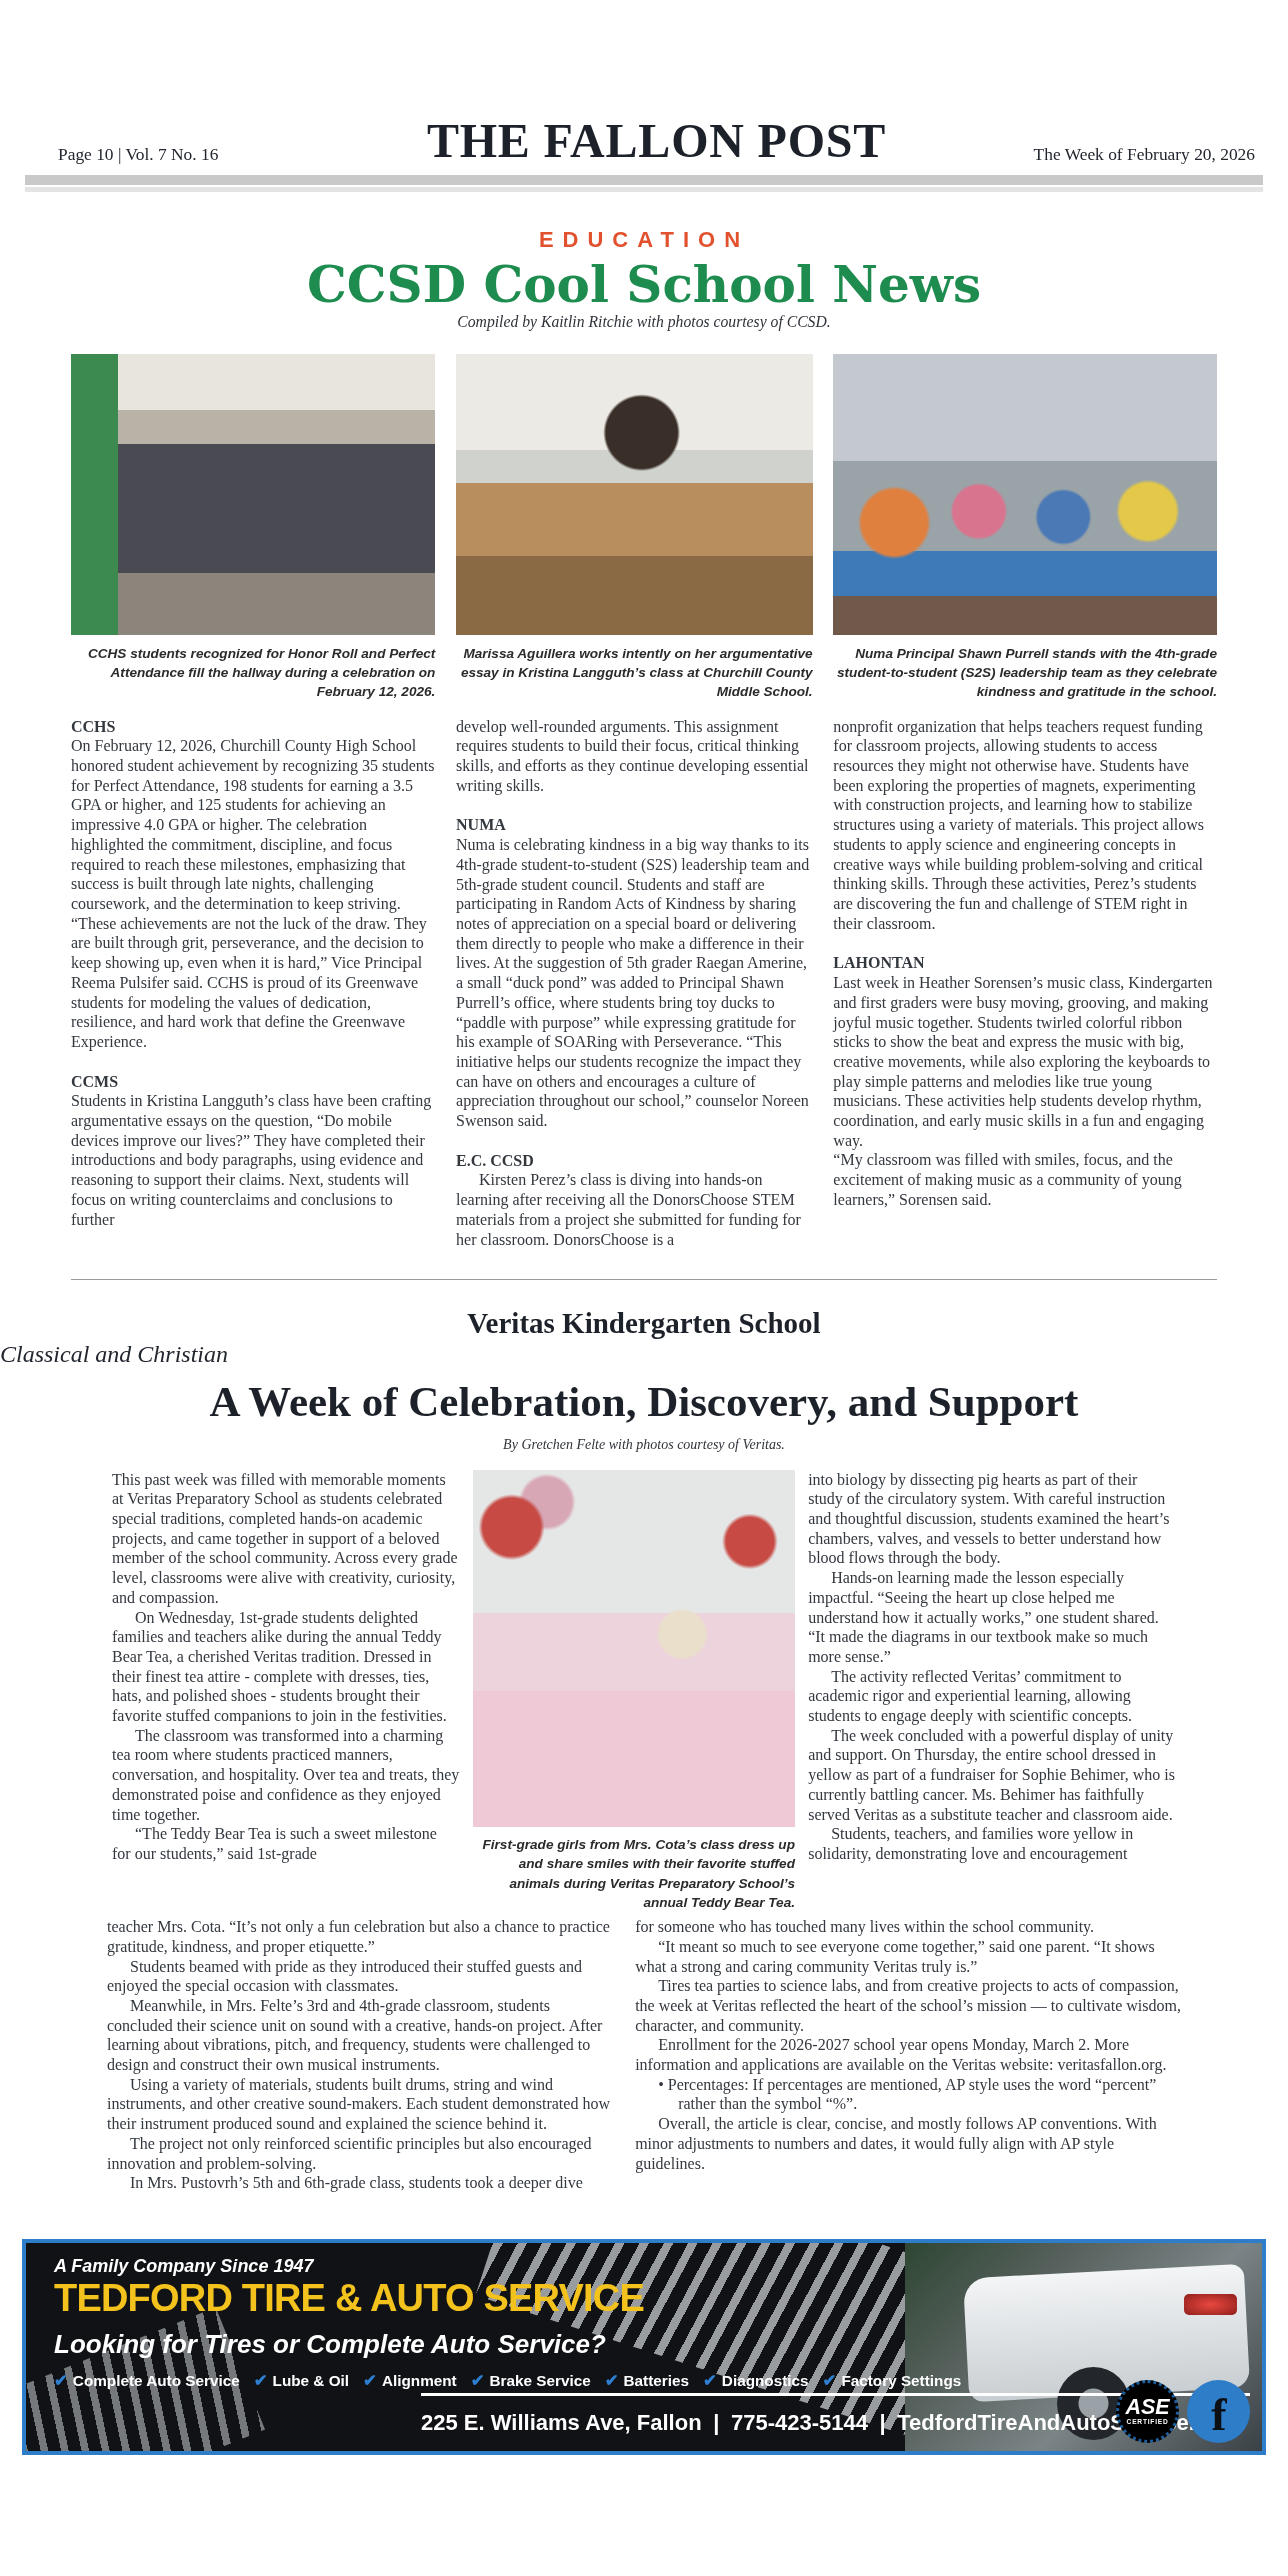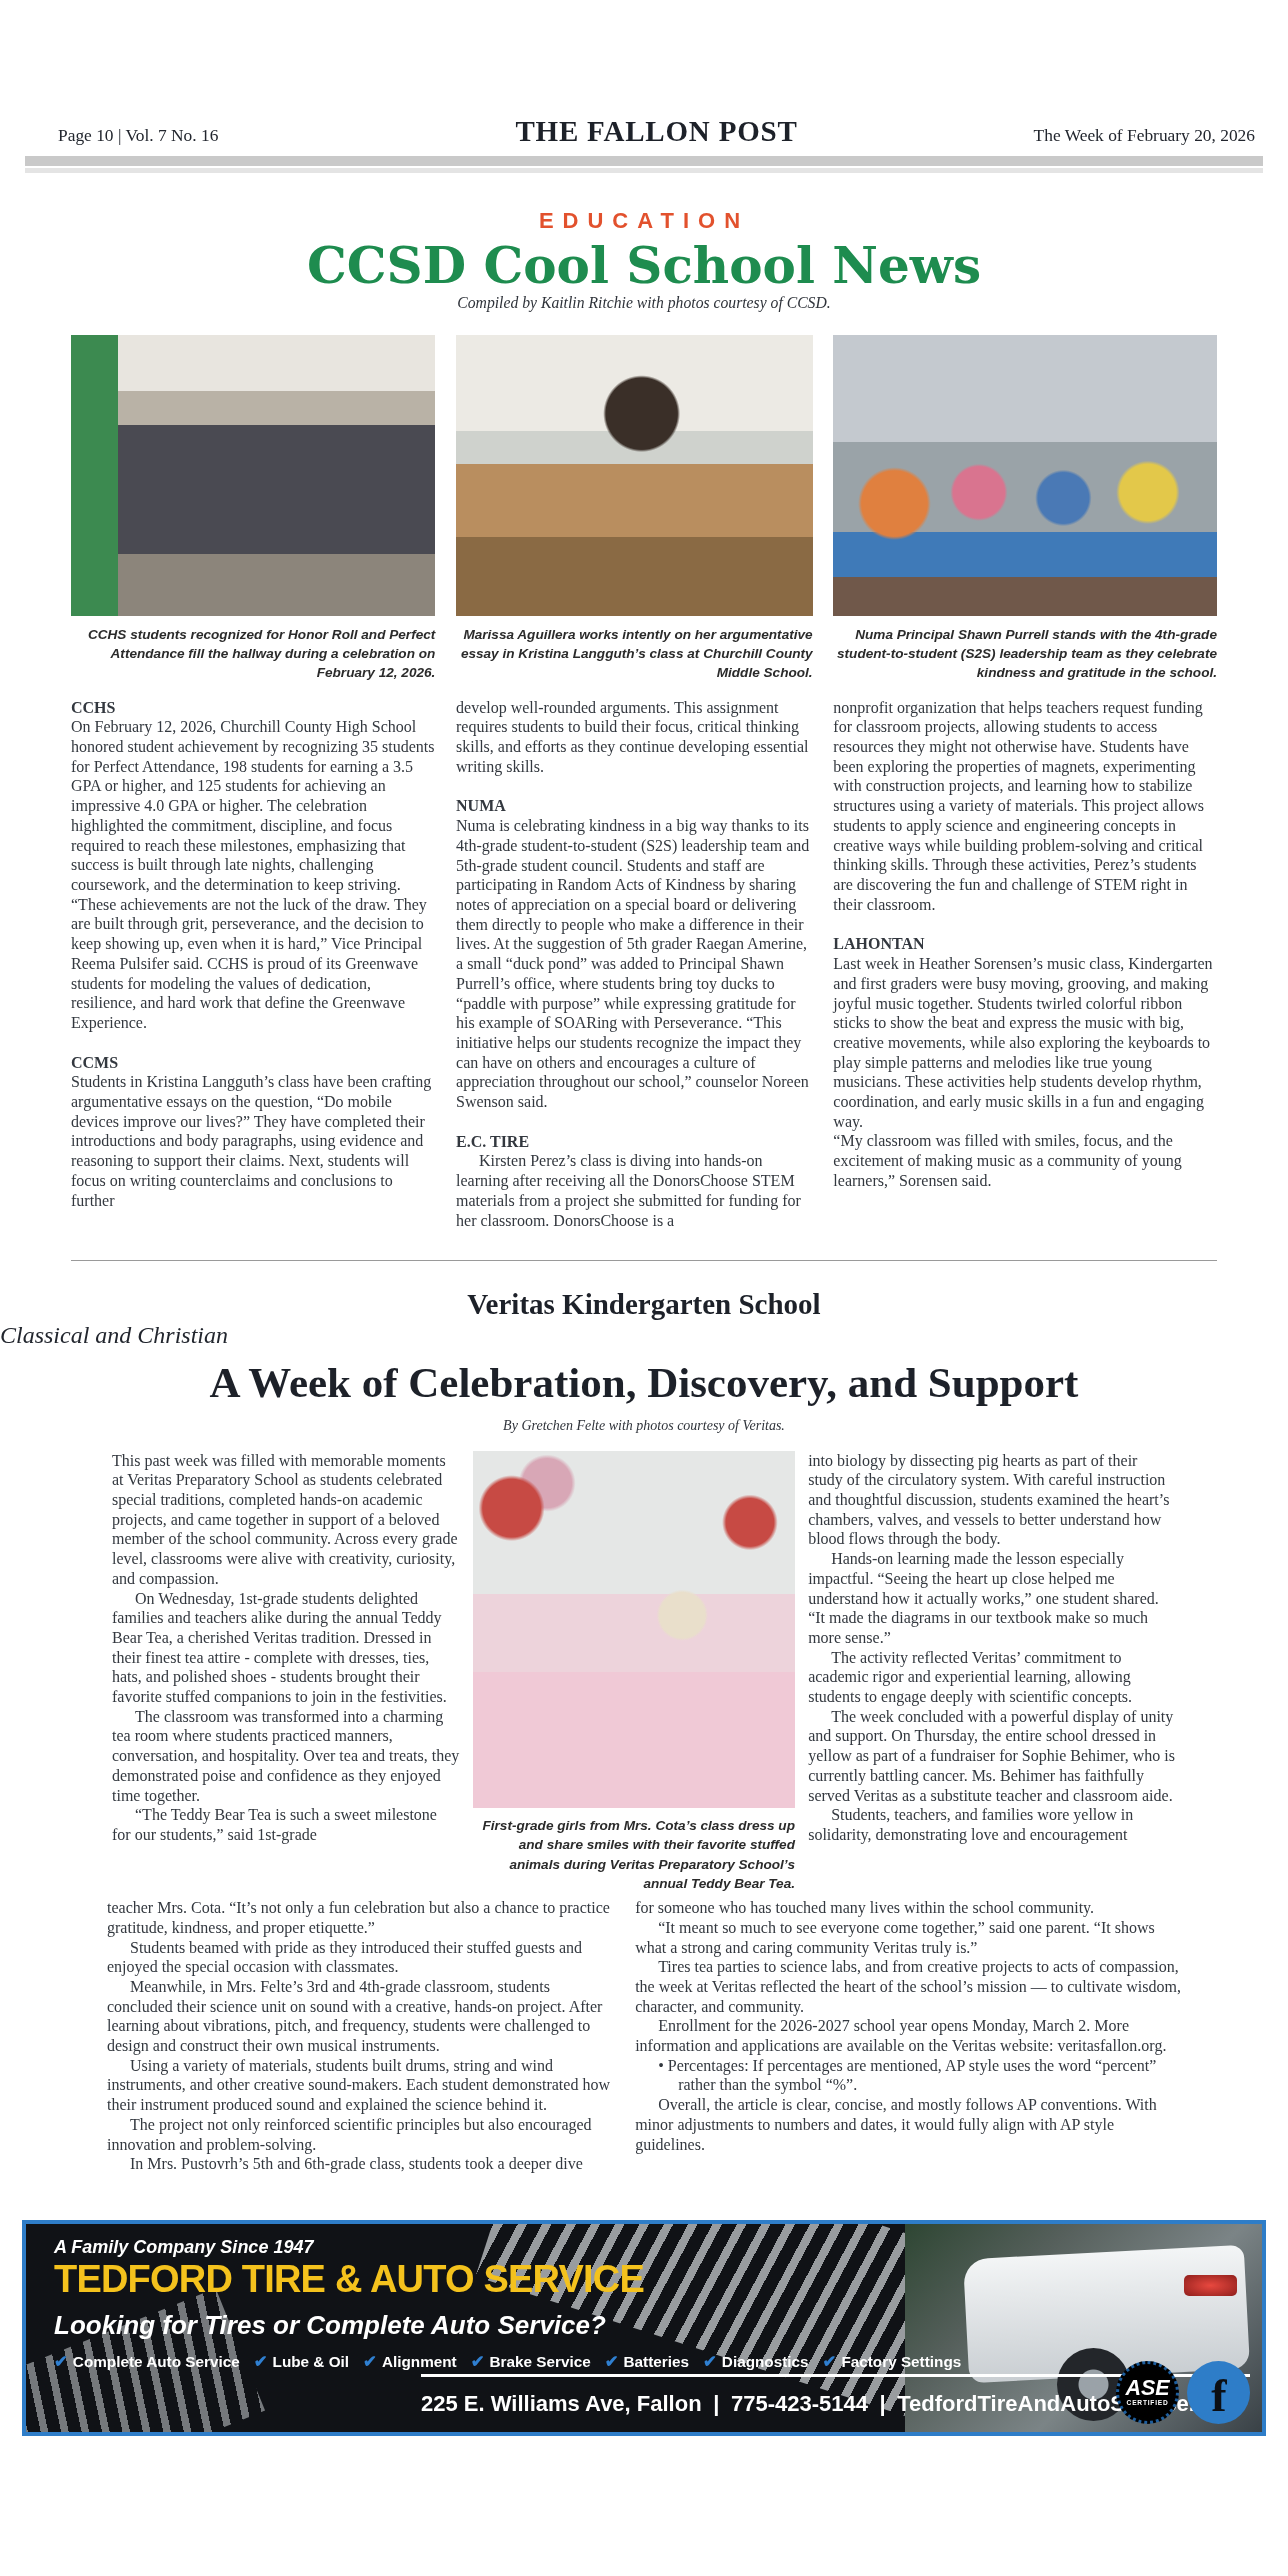--- a/index.html
+++ b/index.html
@@ -3,21 +3,21 @@
 <meta charset="utf-8">
 <style>
   html,body{margin:0;padding:0;background:#ffffff;}
   .page{width:1288px;height:2576px;margin:0 auto;background:#fff;position:relative;overflow:hidden;
         font-family:"Liberation Serif",serif;color:#33383f;}
 
   
   .masthead{display:flex;align-items:flex-end;padding:117px 33px 0 58px;}
   .mast-left,.mast-right{flex:1;font-size:17.4px;color:#22262e;white-space:nowrap;}
   .mast-right{text-align:right;}
-  .mast-title{flex:0 0 auto;font-size:29px;font-weight:bold;letter-spacing:0.8px;color:#1d2129;line-height:1;}
+  .mast-title{flex:0 0 auto;font-size:48px;font-weight:bold;letter-spacing:0.8px;color:#1d2129;line-height:1;}
   .bar1{height:10px;background:#c9c9c9;margin:10px 25px 0;}
   .bar2{height:5.8px;background:#e4e4e4;margin:1.7px 25px 0;}
 
   
   .edu-label{text-align:center;font-family:"Liberation Sans",sans-serif;font-weight:bold;
              font-size:22px;letter-spacing:9px;color:#e2512d;margin-top:35px;}
   .script-title{text-align:center;font-family:"DejaVu Serif",serif;font-weight:bold;
                 font-size:50px;color:#1e8c4f;margin-top:3.3px;line-height:1.1;}
   .compiled{text-align:center;font-style:italic;font-size:15.7px;color:#2f333a;margin-top:1.7px;}
 
@@ -148,21 +148,21 @@
         <p class="art">Students in Kristina Langguth’s class have been crafting argumentative essays on the question, “Do mobile devices improve our lives?” They have completed their introductions and body paragraphs, using evidence and reasoning to support their claims. Next, students will focus on writing counterclaims and conclusions to further</p>
       </div>
     </div>
     <div class="col col-2">
       <p class="art">develop well-rounded arguments. This assignment requires students to build their focus, critical thinking skills, and efforts as they continue developing essential writing skills.</p>
       <div class="sec">
         <div class="sec-head">NUMA</div>
         <p class="art">Numa is celebrating kindness in a big way thanks to its 4th-grade student-to-student (S2S) leadership team and 5th-grade student council. Students and staff are participating in Random Acts of Kindness by sharing notes of appreciation on a special board or delivering them directly to people who make a difference in their lives. At the suggestion of 5th grader Raegan Amerine, a small “duck pond” was added to Principal Shawn Purrell’s office, where students bring toy ducks to “paddle with purpose” while expressing gratitude for his example of SOARing with Perseverance. “This initiative helps our students recognize the impact they can have on others and encourages a culture of appreciation throughout our school,” counselor Noreen Swenson said.</p>
       </div>
       <div class="sec">
-        <div class="sec-head">E.C. TIRE</div>
+        <div class="sec-head">E.C. CCSD</div>
         <p class="ind">Kirsten Perez’s class is diving into hands-on learning after receiving all the DonorsChoose STEM materials from a project she submitted for funding for her classroom. DonorsChoose is a</p>
       </div>
     </div>
     <div class="col col-3">
       <p class="art">nonprofit organization that helps teachers request funding for classroom projects, allowing students to access resources they might not otherwise have. Students have been exploring the properties of magnets, experimenting with construction projects, and learning how to stabilize structures using a variety of materials. This project allows students to apply science and engineering concepts in creative ways while building problem-solving and critical thinking skills. Through these activities, Perez’s students are discovering the fun and challenge of STEM right in their classroom.</p>
       <div class="sec">
         <div class="sec-head">LAHONTAN</div>
         <p class="art">Last week in Heather Sorensen’s music class, Kindergarten and first graders were busy moving, grooving, and making joyful music together. Students twirled colorful ribbon sticks to show the beat and express the music with big, creative movements, while also exploring the keyboards to play simple patterns and melodies like true young musicians. These activities help students develop rhythm, coordination, and early music skills in a fun and engaging way.</p>
         <p class="art">“My classroom was filled with smiles, focus, and the excitement of making music as a community of young learners,” Sorensen said.</p>
       </div>

